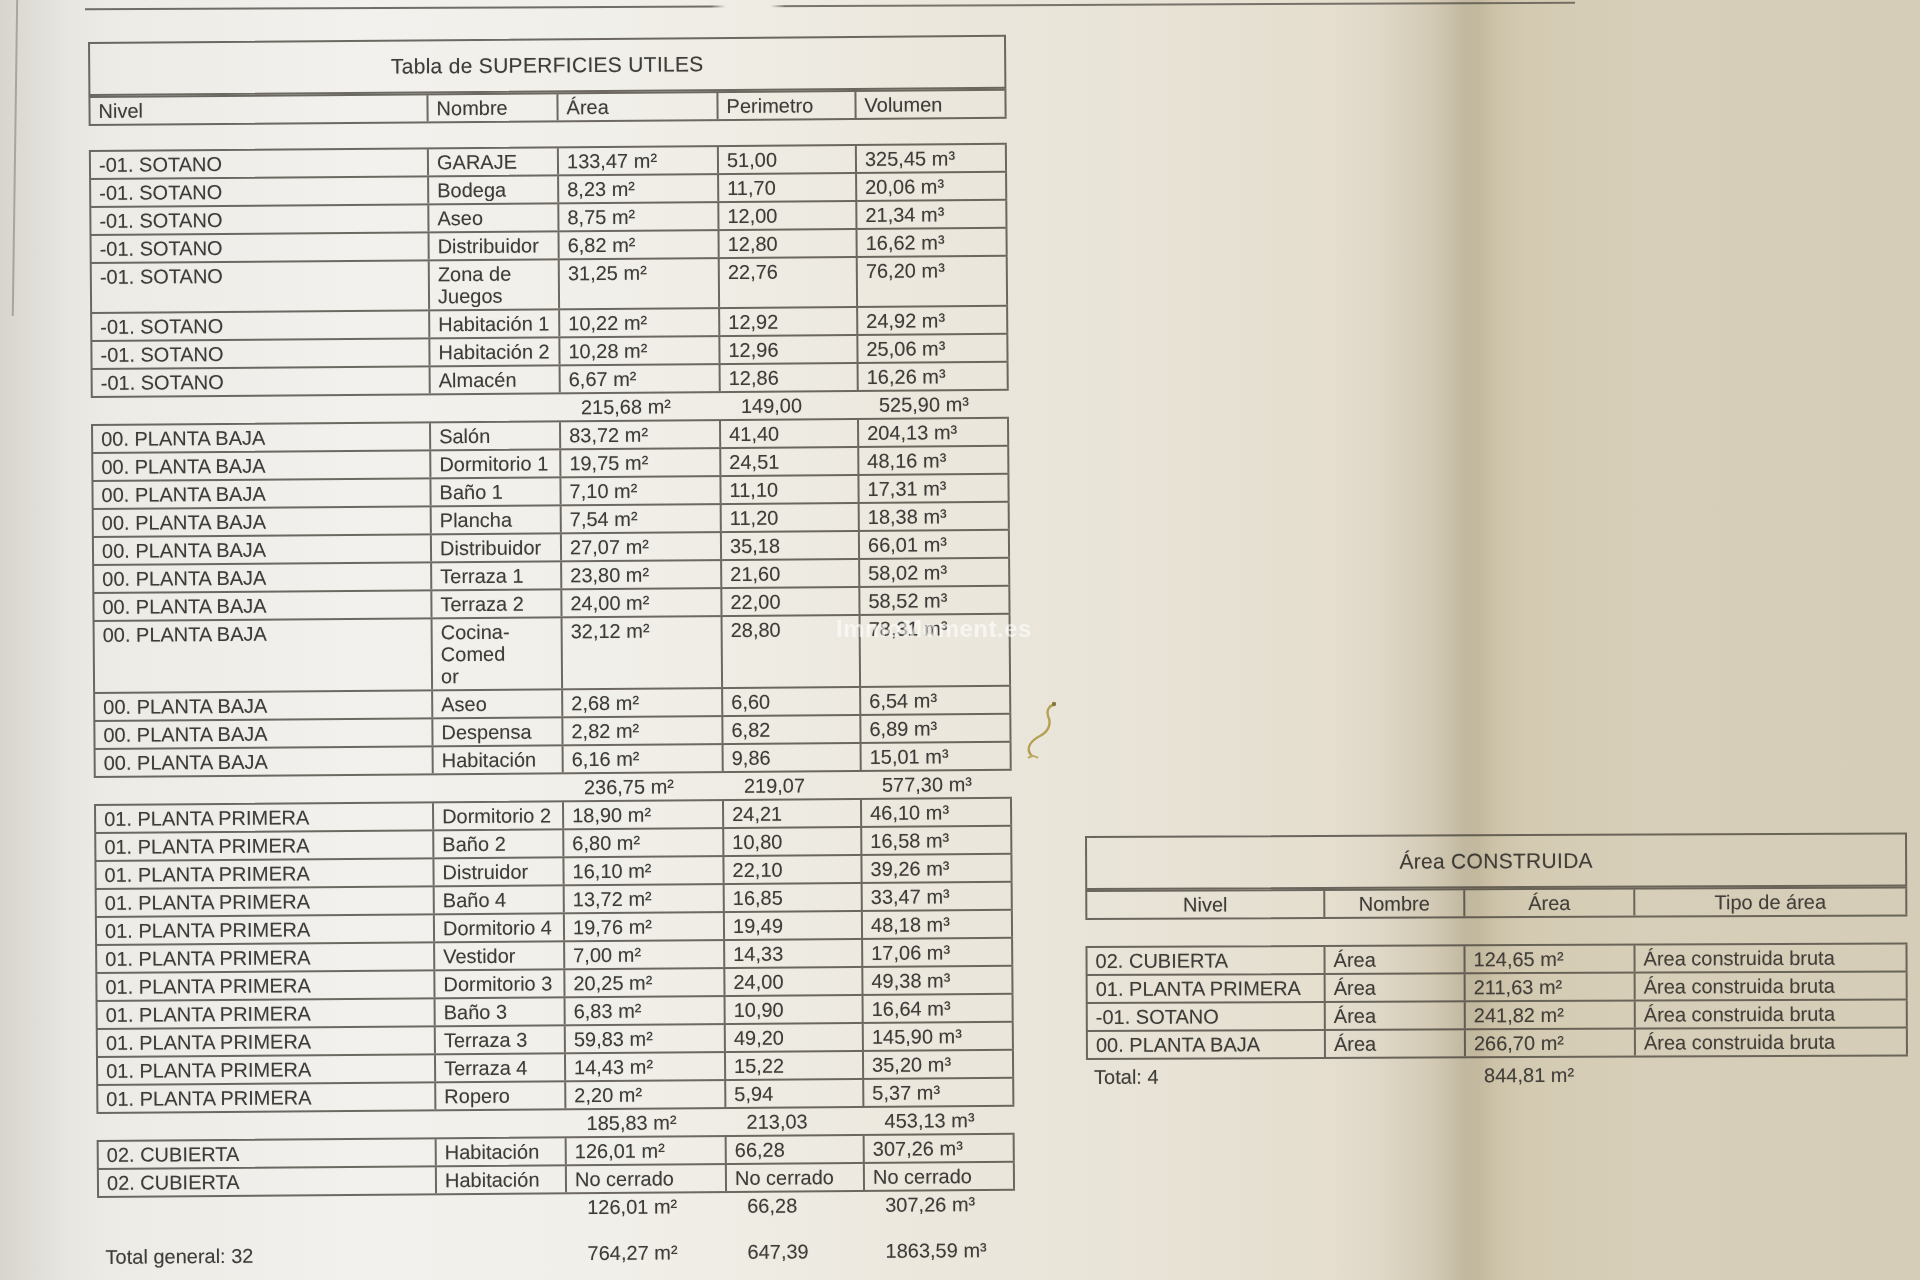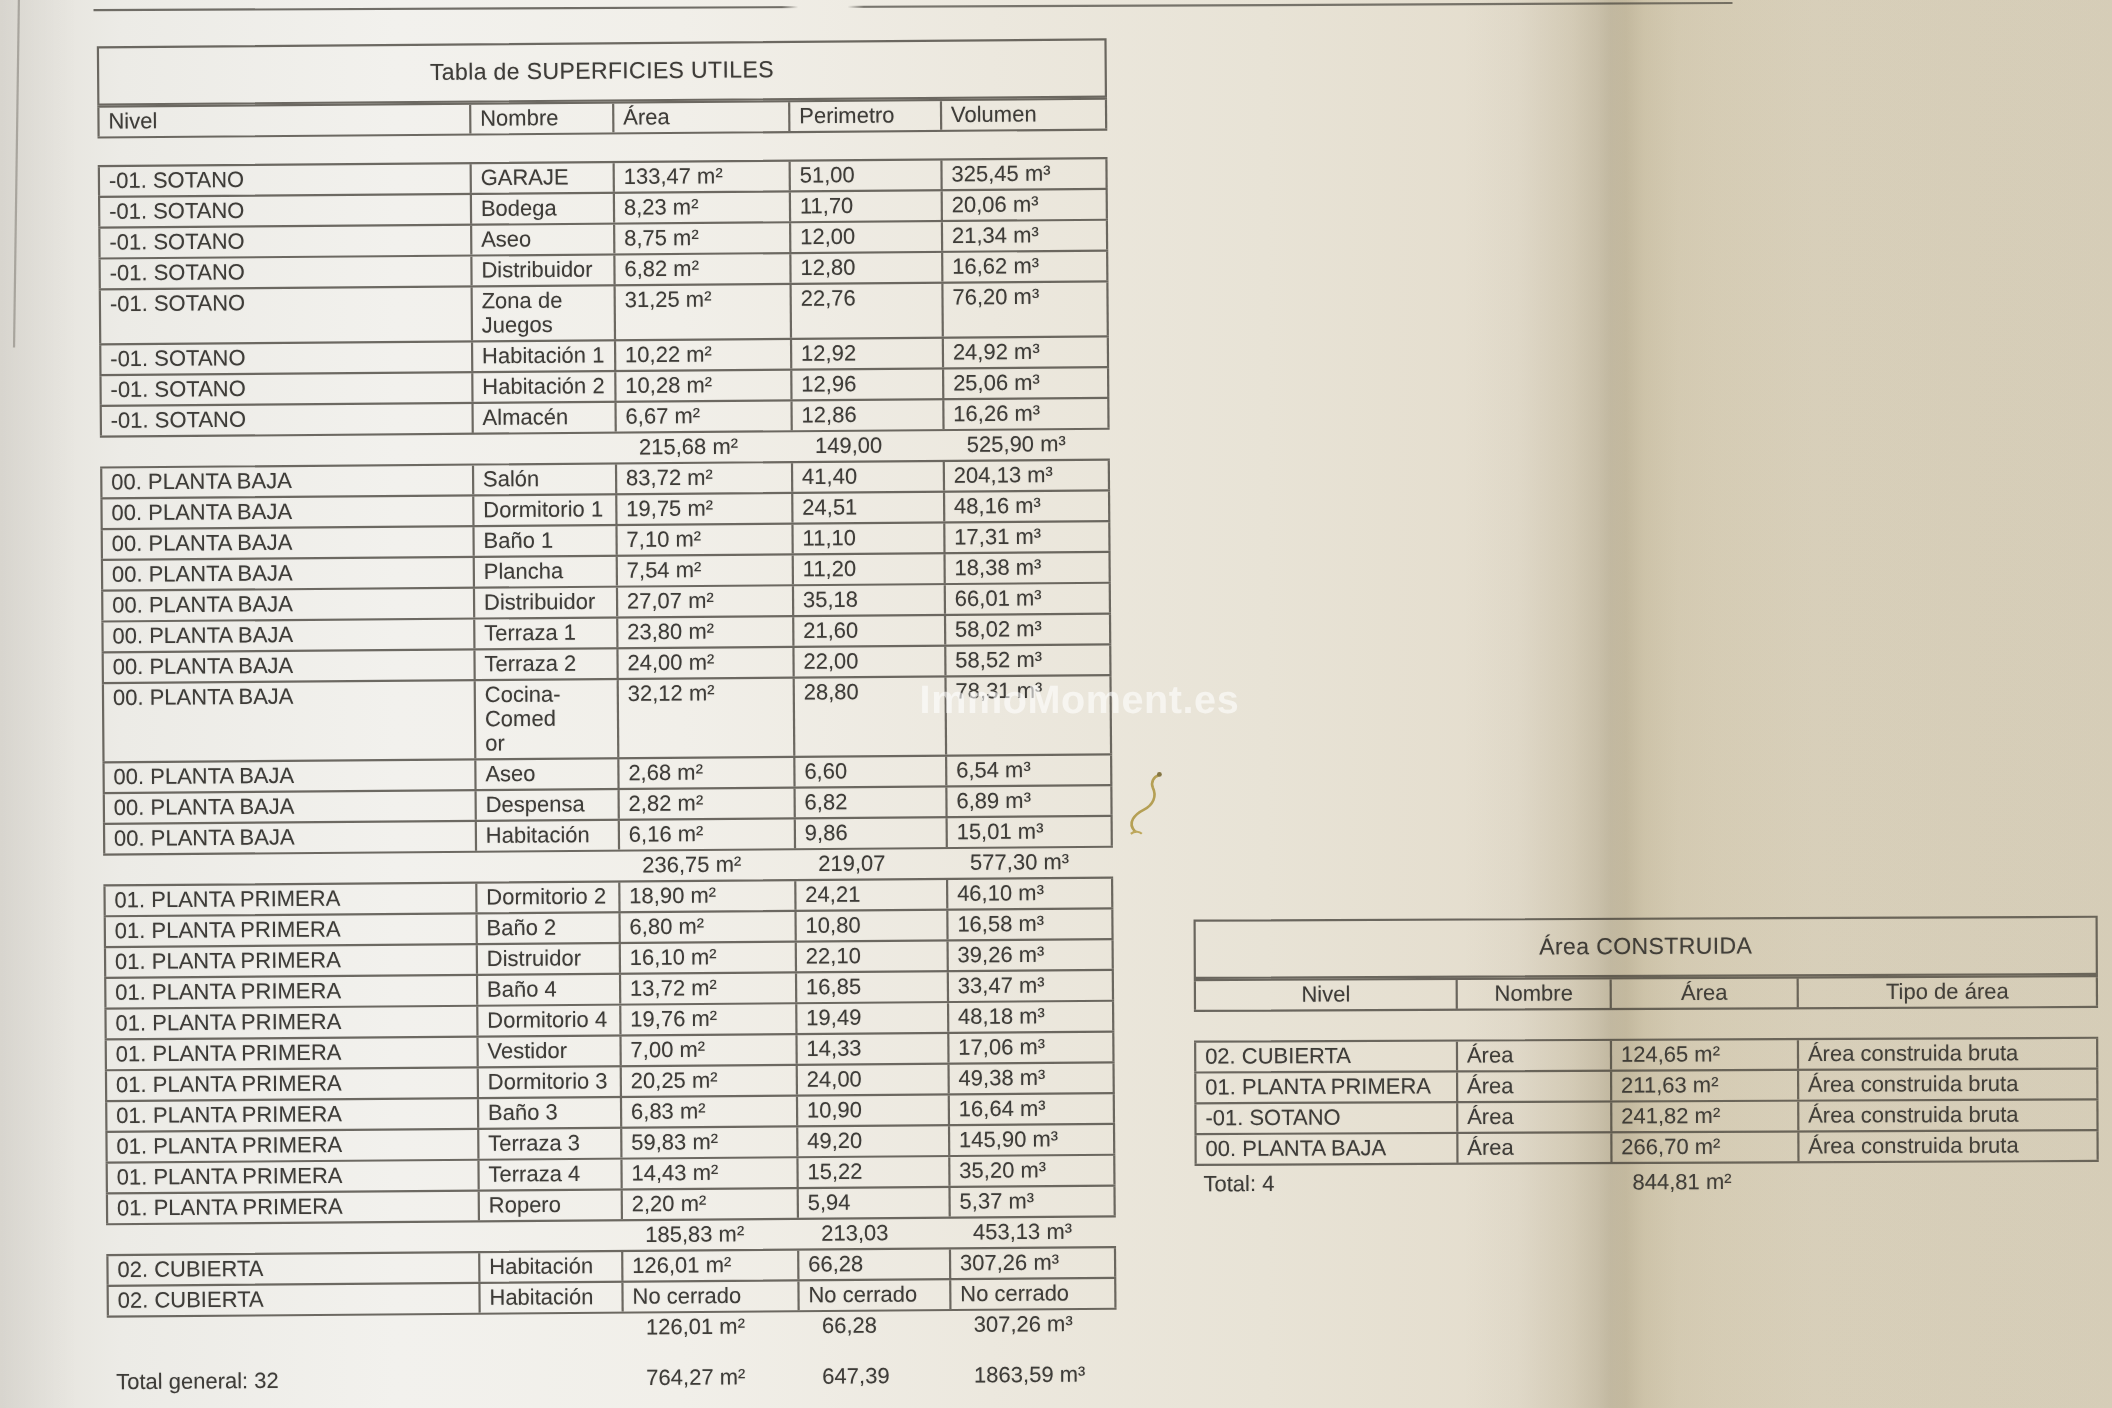--- a/index.html
+++ b/index.html
@@ -50,21 +50,21 @@
 
   
   .con-table{position:absolute;left:1085px;top:836px;width:822px;z-index:10;
       transform:rotate(-.25deg);transform-origin:0 0;}
   .con-rows{margin-top:26px;}
   .con-total{margin-top:4px;}
   .con-total .cell.area{padding-left:18px;}
 
   
   .watermark{position:absolute;left:836px;top:615px;z-index:45;
-      font-size:36px;font-weight:700;letter-spacing:.5px;
+      font-size:24px;font-weight:700;letter-spacing:.5px;
       color:rgba(255,255,255,.58);pointer-events:none;}
   .doodle{position:absolute;left:1018px;top:698px;z-index:20;opacity:.8;}
 </style>
 </head>
 <body>
 
 <div class="top-edge"></div>
 <div class="left-edge"></div>
 
 <div class="sup-table">

